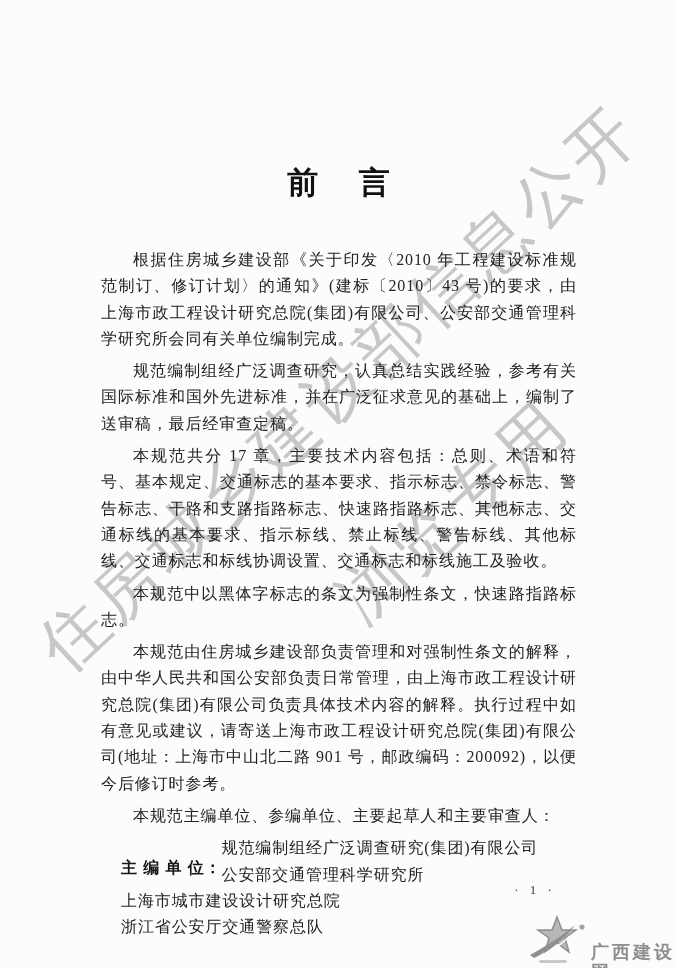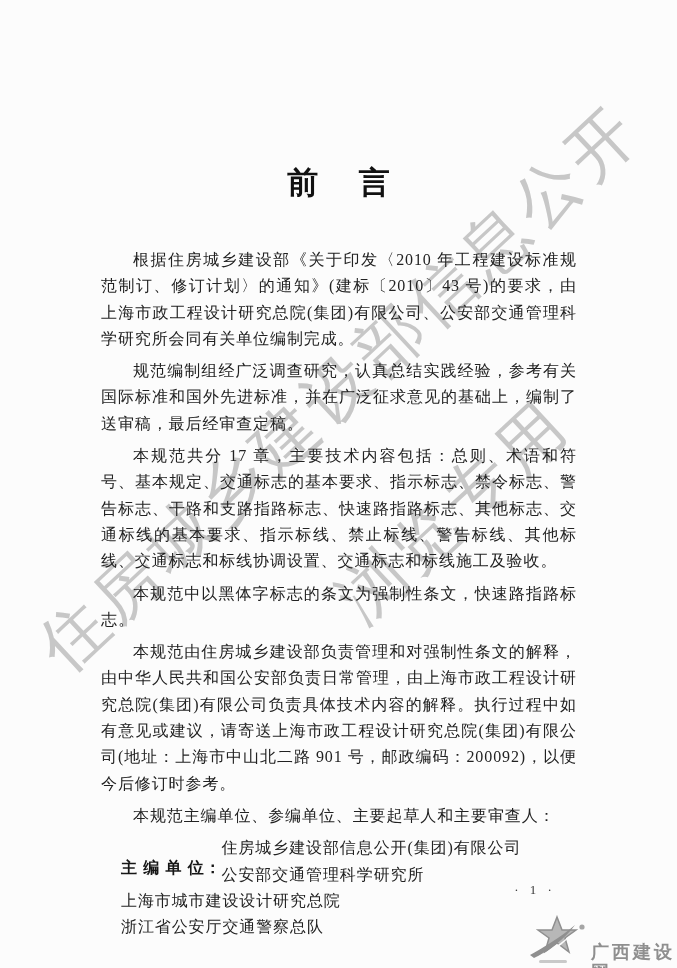--- a/index.html
+++ b/index.html
@@ -139,21 +139,21 @@
         <p>规范编制组经广泛调查研究，认真总结实践经验，参考有关国际标准和国外先进标准，并在广泛征求意见的基础上，编制了送审稿，最后经审查定稿。</p>
         <p>本规范共分 17 章，主要技术内容包括：总则、术语和符号、基本规定、交通标志的基本要求、指示标志、禁令标志、警告标志、干路和支路指路标志、快速路指路标志、其他标志、交通标线的基本要求、指示标线、禁止标线、警告标线、其他标线、交通标志和标线协调设置、交通标志和标线施工及验收。</p>
         <p>本规范中以黑体字标志的条文为强制性条文，快速路指路标志。</p>
         <p>本规范由住房城乡建设部负责管理和对强制性条文的解释，由中华人民共和国公安部负责日常管理，由上海市政工程设计研究总院(集团)有限公司负责具体技术内容的解释。执行过程中如有意见或建议，请寄送上海市政工程设计研究总院(集团)有限公司(地址：上海市中山北二路 901 号，邮政编码：200092)，以便今后修订时参考。</p>
         <p>本规范主编单位、参编单位、主要起草人和主要审查人：</p>
       </div>
     <div>
         <div class="credit-row">
           <span class="credit-label">主 编 单 位：</span>
           <div class="credit-values">
-            <div>住房城乡建设部信息公开(集团)有限公司</div>
+            <div>规范编制组经广泛调查研究(集团)有限公司</div>
             <div>公安部交通管理科学研究所</div>
           </div>
         </div>
         <div class="credit-row">
           <div class="credit-values">
             <div>上海市城市建设设计研究总院</div>
             <div>浙江省公安厅交通警察总队</div>
           </div>
         </div>
       </div>

